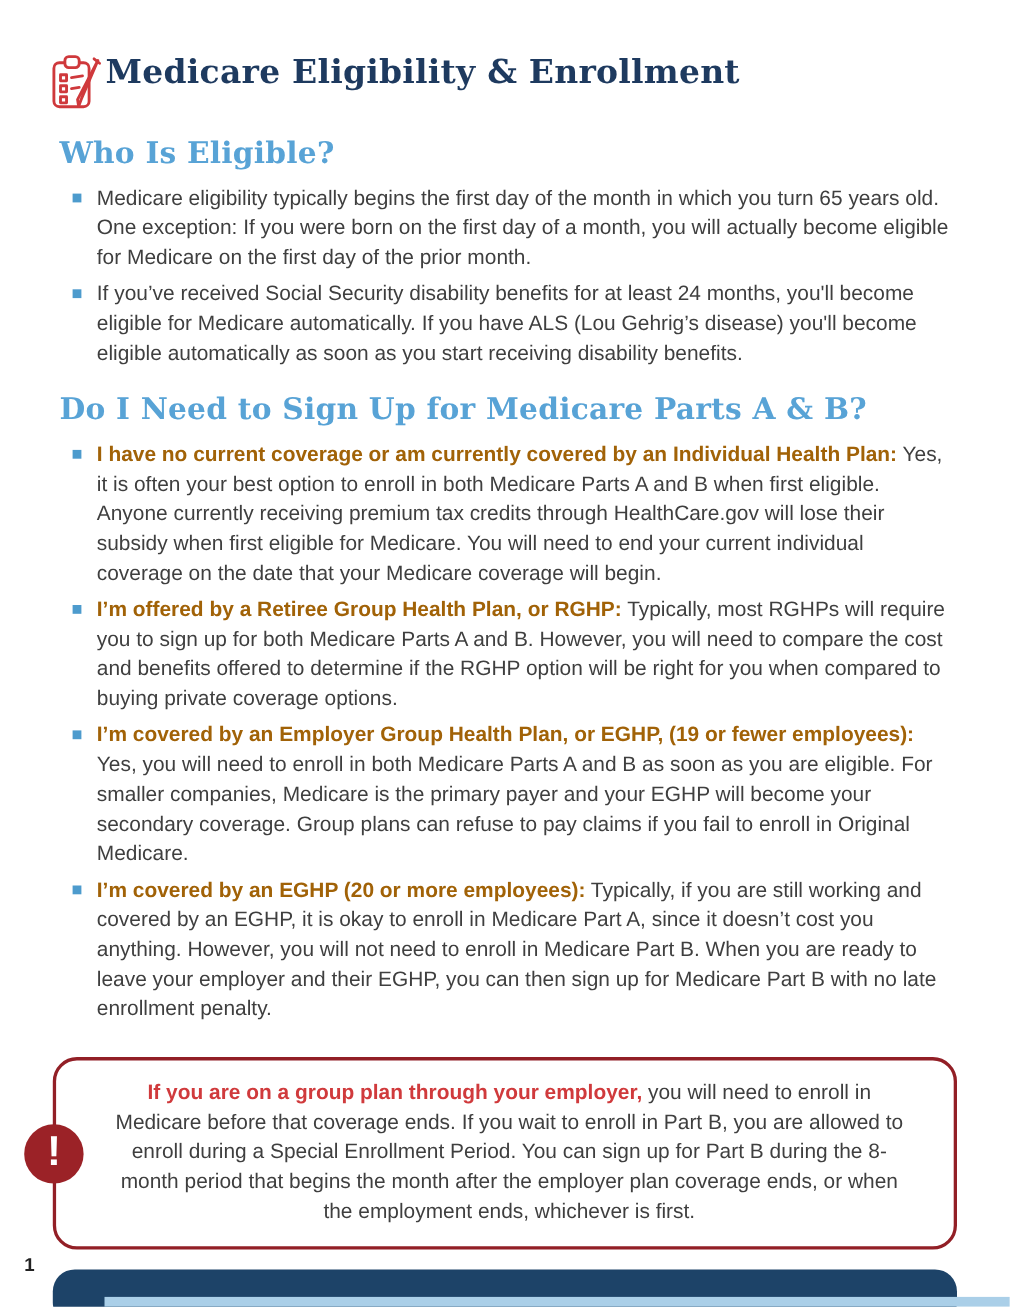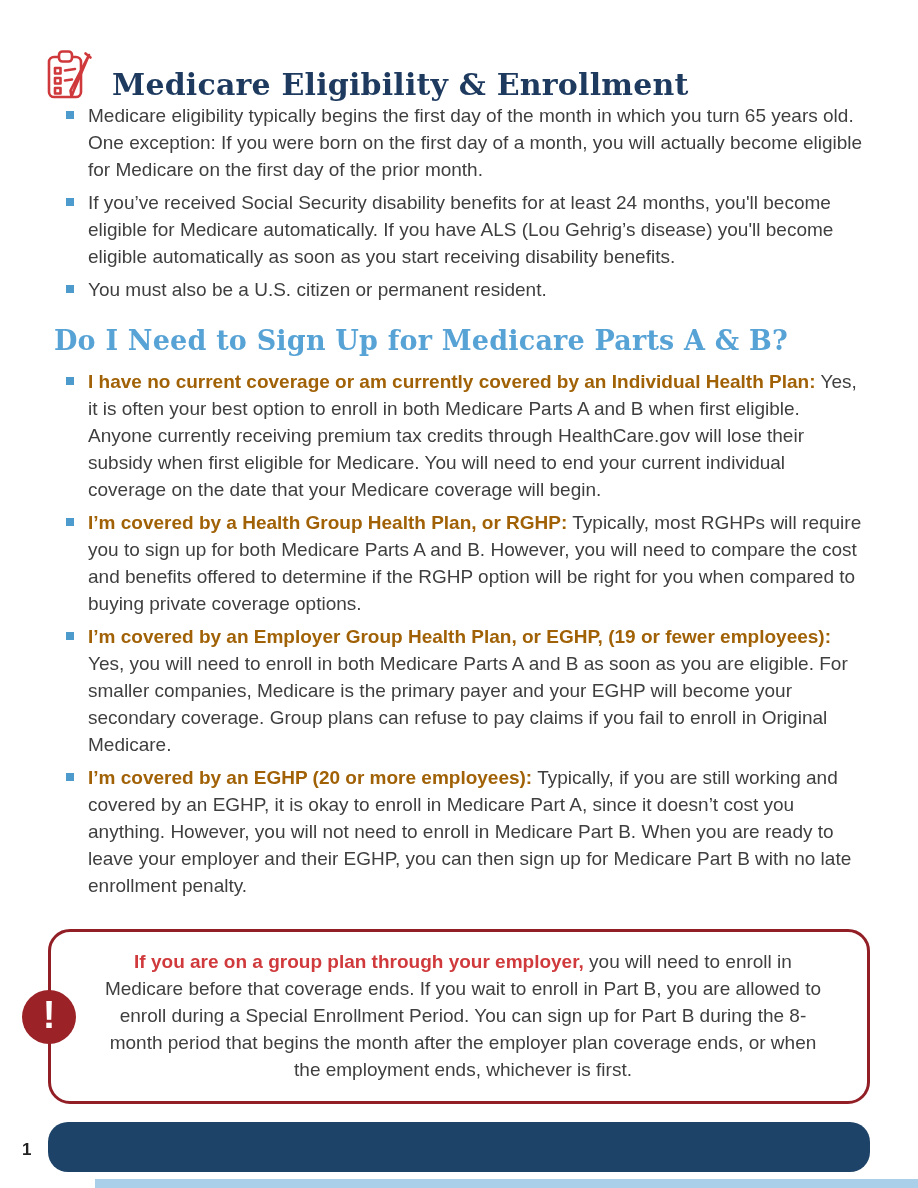--- a/index.html
+++ b/index.html
@@ -9,21 +9,21 @@
     position: relative;
     overflow: hidden;
     font-family: "Liberation Sans", sans-serif;
     color: #3f3f3f;
     -webkit-font-smoothing: antialiased;
   }
   .page { position: absolute; top: 0; left: 0; width: 918px; height: 1188px; }
 
   
   .doc-header {
-    display: flex; align-items: flex-end; gap: 16px;
+    display: flex; align-items: flex-start; 
     margin: 48px 48px 0 44px;
   }
   .doc-header h1 {
     font-family: "DejaVu Serif", "Liberation Serif", serif;
     font-weight: 700; font-size: 30px; color: #1e3a5f;
     margin: 0; letter-spacing: 0.2px;
   }
   .clipboard-icon { width: 52px; height: 54px; flex: 0 0 auto; }
 
   
@@ -112,32 +112,32 @@
         <rect x="11" y="40" width="5.5" height="5.5"></rect>
         <path d="M21 22.5 L31 21"></path>
         <path d="M21 32.5 L28 31.5"></path>
         <path d="M45 7 L30 42 L27.5 48.5 L26.5 42.5 Z"></path>
         <path d="M41.5 5.5 L46.5 9.5"></path>
       </svg>
     </span>
     <h1>Medicare Eligibility &amp; Enrollment</h1>
   </div>
 
+  <h2 class="section-heading">Who Is Eligible?</h2>
 
   <ul class="bullet-list">
     <li><span>Medicare eligibility typically begins the first day of the month in which you turn 65 years old. One exception: If you were born on the first day of a month, you will actually become eligible for Medicare on the first day of the prior month.</span></li>
     <li><span>If you’ve received Social Security disability benefits for at least 24 months, you'll become eligible for Medicare automatically. If you have ALS (Lou Gehrig’s disease) you'll become eligible automatically as soon as you start receiving disability benefits.</span></li>
-    <li><span>You must also be a U.S. citizen or permanent resident.</span></li>
   </ul>
 
   <h2 class="section-heading">Do I Need to Sign Up for Medicare Parts A &amp; B?</h2>
 
   <ul class="bullet-list">
     <li><span class="bullet-lead">I have no current coverage or am currently covered by an Individual Health Plan:</span><span> Yes, it is often your best option to enroll in both Medicare Parts A and B when first eligible. Anyone currently receiving premium tax credits through HealthCare.gov will lose their subsidy when first eligible for Medicare. You will need to end your current individual coverage on the date that your Medicare coverage will begin.</span></li>
-    <li><span class="bullet-lead">I’m covered by a Health Group Health Plan, or RGHP:</span><span> Typically, most RGHPs will require you to sign up for both Medicare Parts A and B. However, you will need to compare the cost and benefits offered to determine if the RGHP option will be right for you when compared to buying private coverage options.</span></li>
+    <li><span class="bullet-lead">I’m offered by a Retiree Group Health Plan, or RGHP:</span><span> Typically, most RGHPs will require you to sign up for both Medicare Parts A and B. However, you will need to compare the cost and benefits offered to determine if the RGHP option will be right for you when compared to buying private coverage options.</span></li>
     <li><span class="bullet-lead">I’m covered by an Employer Group Health Plan, or EGHP, (19 or fewer employees):</span><span> Yes, you will need to enroll in both Medicare Parts A and B as soon as you are eligible. For smaller companies, Medicare is the primary payer and your EGHP will become your secondary coverage. Group plans can refuse to pay claims if you fail to enroll in Original Medicare.</span></li>
     <li><span class="bullet-lead">I’m covered by an EGHP (20 or more employees):</span><span> Typically, if you are still working and covered by an EGHP, it is okay to enroll in Medicare Part A, since it doesn’t cost you anything. However, you will not need to enroll in Medicare Part B. When you are ready to leave your employer and their EGHP, you can then sign up for Medicare Part B with no late enrollment penalty.</span></li>
   </ul>
 
   <div class="alert-box">
     <span class="alert-badge">
       <span class="bang">!</span>
     </span>
     <span class="alert-lead">If you are on a group plan through your employer,</span><span> you will need to enroll in Medicare before that coverage ends. If you wait to enroll in Part B, you are allowed to enroll during a Special Enrollment Period. You can sign up for Part B during the 8-month period that begins the month after the employer plan coverage ends, or when the employment ends, whichever is first.</span>
   </div>

